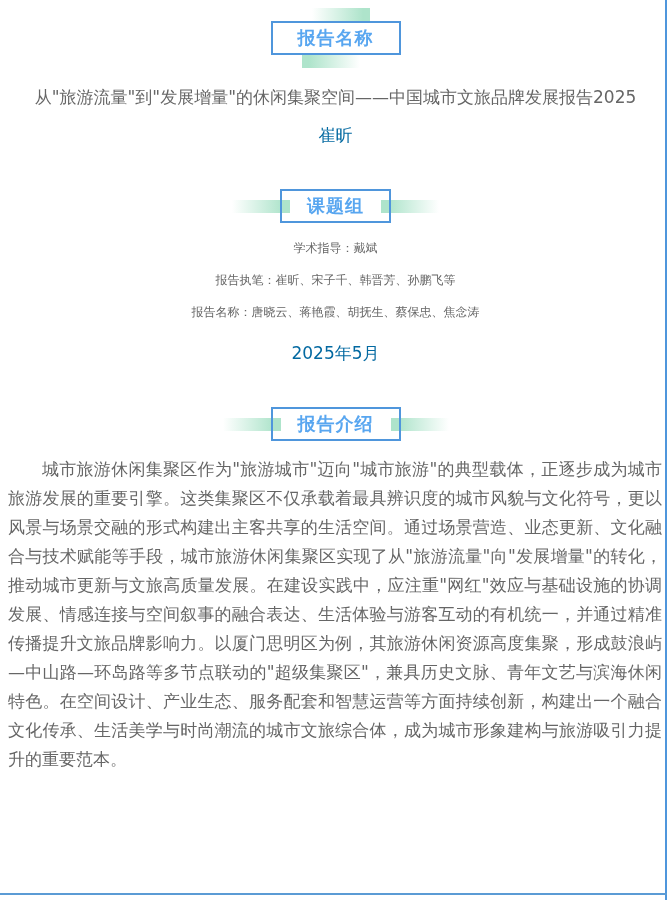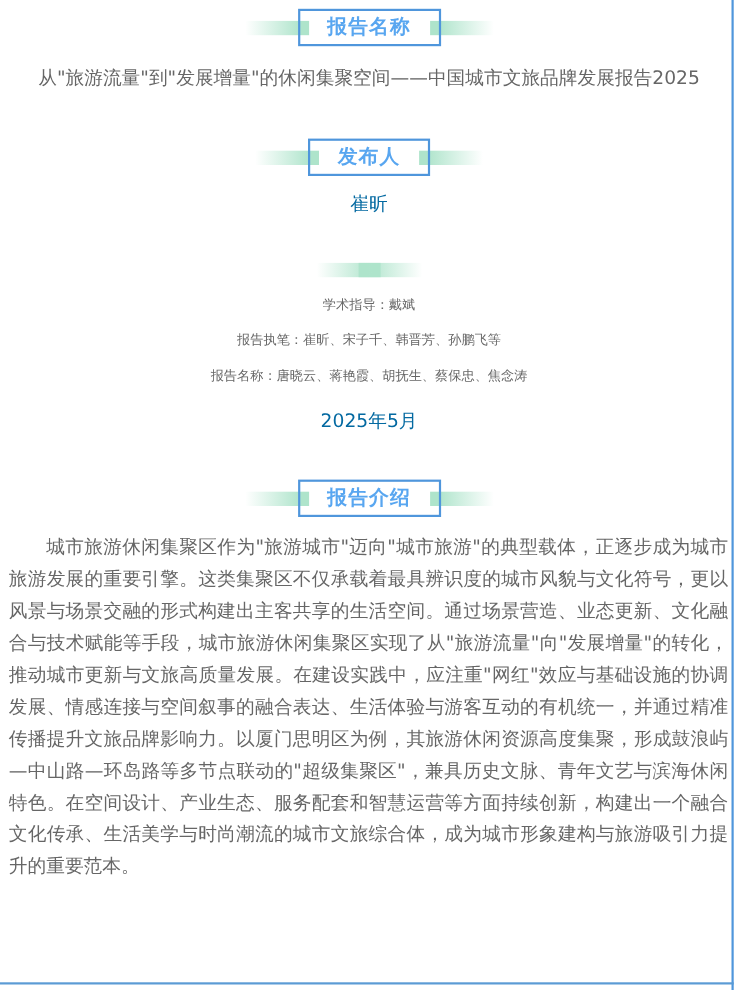--- a/index.html
+++ b/index.html
@@ -32,20 +32,21 @@
     padding-top: 8px;
   }
   .badge {
     display: flex;
     align-items: center;
     justify-content: center;
     margin-top: 42px;
   }
   .section-first .badge {
     margin-top: 0;
+    flex-direction: column;
   }
   .bar {
     width: 58px;
     height: 13px;
     flex: 0 0 auto;
   }
   .bar-l {
     background: linear-gradient(to right, rgba(178,229,207,0), #aee4cb 88%);
     margin-right: -10px;
   }
@@ -105,31 +106,27 @@
   <div class="section section-first">
     <div class="badge">
       <span class="bar bar-l"></span>
       <span class="badge-box">报告名称</span>
       <span class="bar bar-r"></span>
     </div>
     <div class="title-line">从"旅游流量"到"发展增量"的休闲集聚空间——中国城市文旅品牌发展报告2025</div>
   </div>
 
   <div class="section">
-    <div class="badge">
-      <span class="bar bar-l"></span>
-      <span class="badge-box">发布人</span>
-      <span class="bar bar-r"></span>
-    </div>
     <div class="value-line">崔昕</div>
   </div>
 
   <div class="section">
     <div class="badge">
       <span class="bar bar-l"></span>
+      <span class="badge-box">课题组</span>
       <span class="bar bar-r"></span>
     </div>
     <div class="team-block">
       <div class="team-line">学术指导：戴斌</div>
       <div class="team-line">报告执笔：崔昕、宋子千、韩晋芳、孙鹏飞等</div>
       <div class="team-line">报告名称：唐晓云、蒋艳霞、胡抚生、蔡保忠、焦念涛</div>
     </div>
   </div>
 
   <div class="section">

